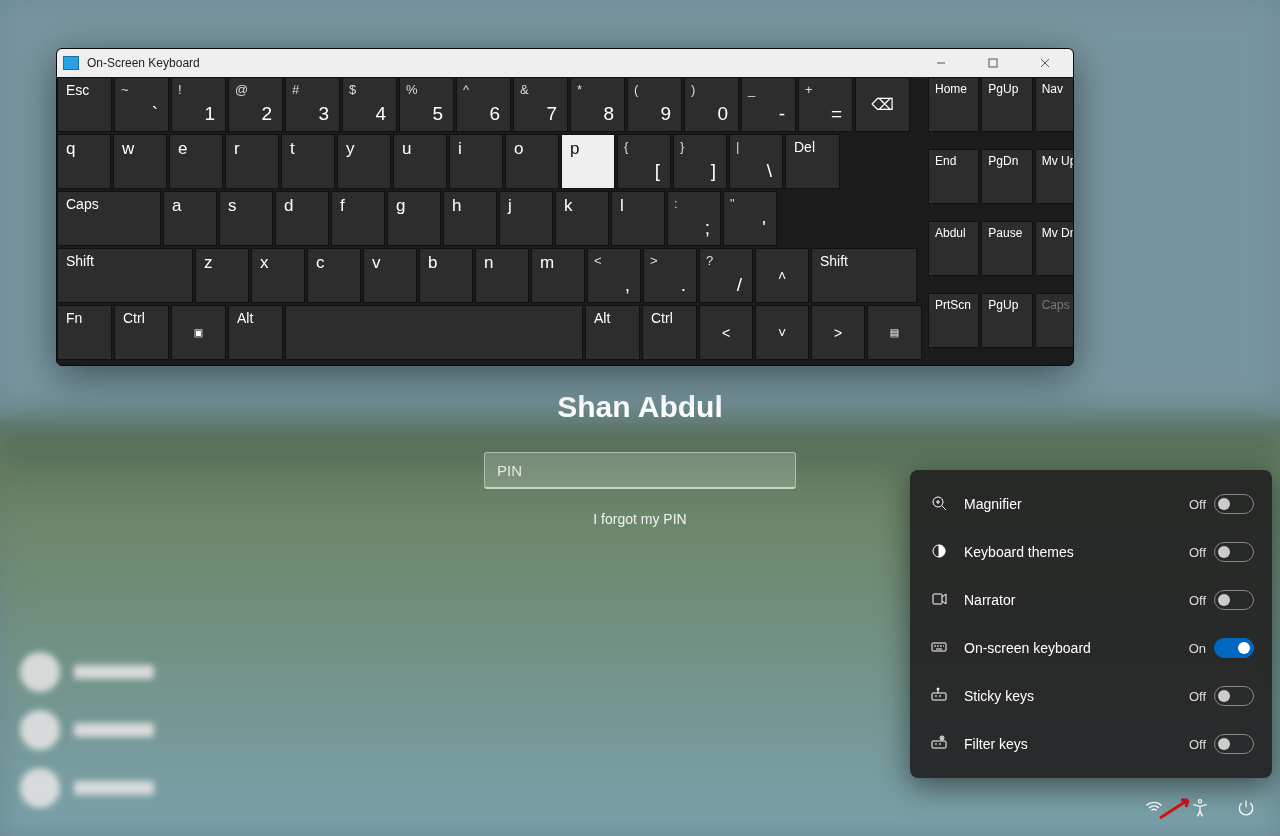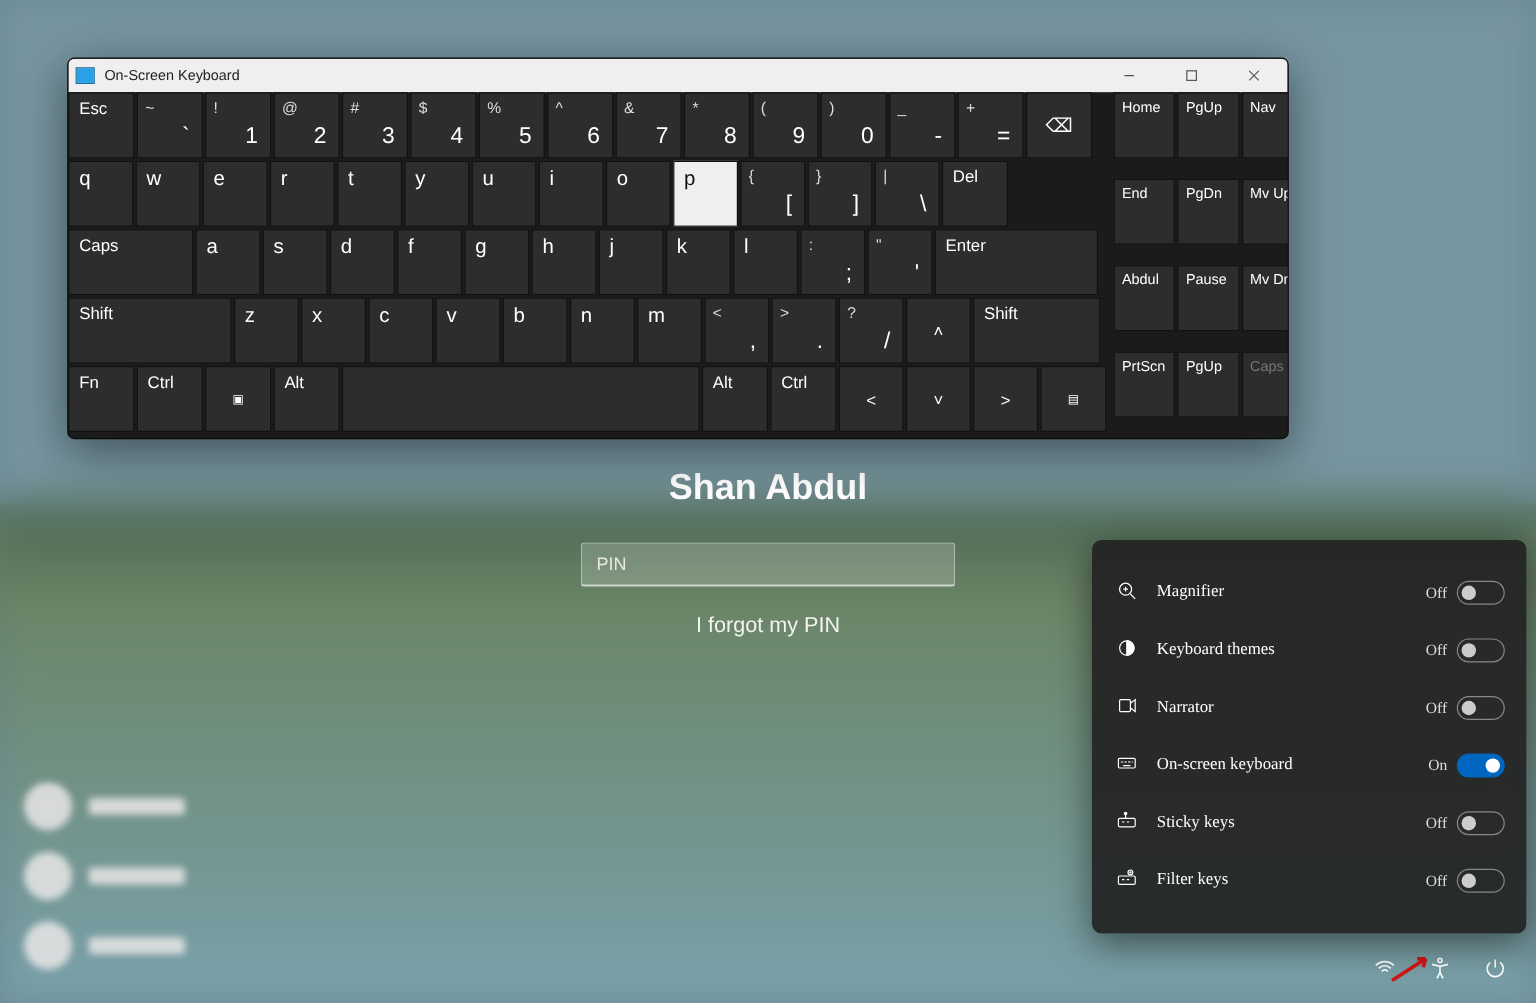--- a/index.html
+++ b/index.html
@@ -33,41 +33,40 @@
     position:absolute;left:50%;transform:translateX(-50%);top:-110px;
   }
   .username{font-size:30px;font-weight:600;margin-top:70px;}
   .pin-input{
     margin:28px auto 0;display:block;width:286px;height:34px;
     background:rgba(255,255,255,.18);border:1px solid rgba(255,255,255,.4);
     border-bottom:2px solid rgba(255,255,255,.6);border-radius:3px;
     color:var(--text-light);font-size:15px;padding:0 12px;outline:none;
   }
   .pin-input::placeholder{color:rgba(255,255,255,.8);}
-  .link{margin-top:22px;font-size:18px;color:rgba(255,255,255,.9);}
+  .link{margin-top:22px;font-size:14px;color:rgba(255,255,255,.9);}
   .link+.link{margin-top:24px;}
 
   
   .user-list{position:absolute;left:20px;bottom:28px;}
   .user-item{display:flex;align-items:center;gap:14px;margin-top:18px;filter:blur(3px);opacity:.9;}
   .user-item .dot{width:40px;height:40px;border-radius:50%;background:#e2e2e2;}
   .user-item .lbl{width:80px;height:14px;background:#e2e2e2;border-radius:3px;}
 
   
   .sys-icons{position:absolute;right:24px;bottom:14px;display:flex;gap:26px;align-items:center;}
   .sys-icons svg{width:20px;height:20px;fill:none;stroke:#fff;stroke-width:1.6;}
   .arrow{position:absolute;right:82px;bottom:10px;pointer-events:none;}
   .arrow svg{width:40px;height:28px;}
 
   
   .flyout{
     position:absolute;right:8px;bottom:58px;width:350px;
-    background:var(--panel-bg);border-radius:8px;padding:20px 6px;
+    background:var(--panel-bg);border-radius:8px;padding:10px 6px;
     box-shadow:0 8px 30px rgba(0,0,0,.5);
-    font-family:Liberation Serif, serif;
   }
   .fly-row{
     display:flex;align-items:center;height:48px;padding:0 12px;color:#fff;font-size:14px;
   }
   .fly-row .fi{width:22px;text-align:center;margin-right:14px;}
   .fly-row .fi svg{width:16px;height:16px;fill:#fff;stroke:#fff;}
   .fly-row .flbl{flex:1;}
   .fly-row .fstate{font-size:13px;margin-right:8px;color:#ddd;}
   .toggle{width:40px;height:20px;border-radius:10px;border:1px solid #888;position:relative;box-sizing:border-box;}
   .toggle.off{background:transparent;}
@@ -383,23 +382,20 @@
             <span class="cl" style="font-size:17px">l</span>
           </div>
           <div class="key " style="width:54px">
             <span class="tl">:</span>
             <span class="br">;</span>
           </div>
           <div class="key " style="width:54px">
             <span class="tl">"</span>
             <span class="br">'</span>
           </div>
-          <div class="key sm" style="width:136px">
-            <span class="cl">Enter</span>
-          </div>
         </div>
         <div class="krow">
           <div class="key sm" style="width:136px">
             <span class="cl">Shift</span>
           </div>
           <div class="key " style="width:54px">
             <span class="cl" style="font-size:17px">z</span>
           </div>
           <div class="key " style="width:54px">
             <span class="cl" style="font-size:17px">x</span>

